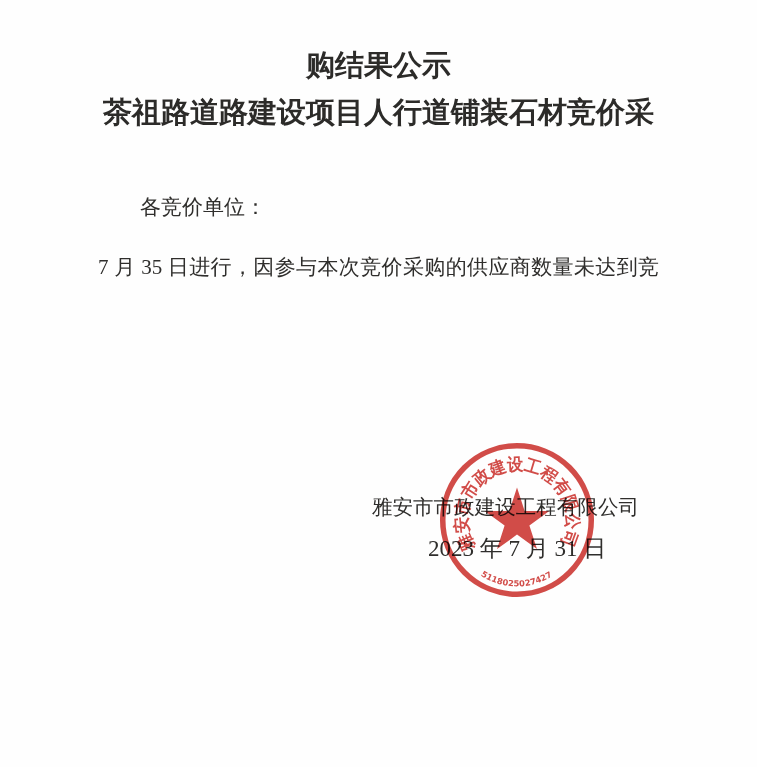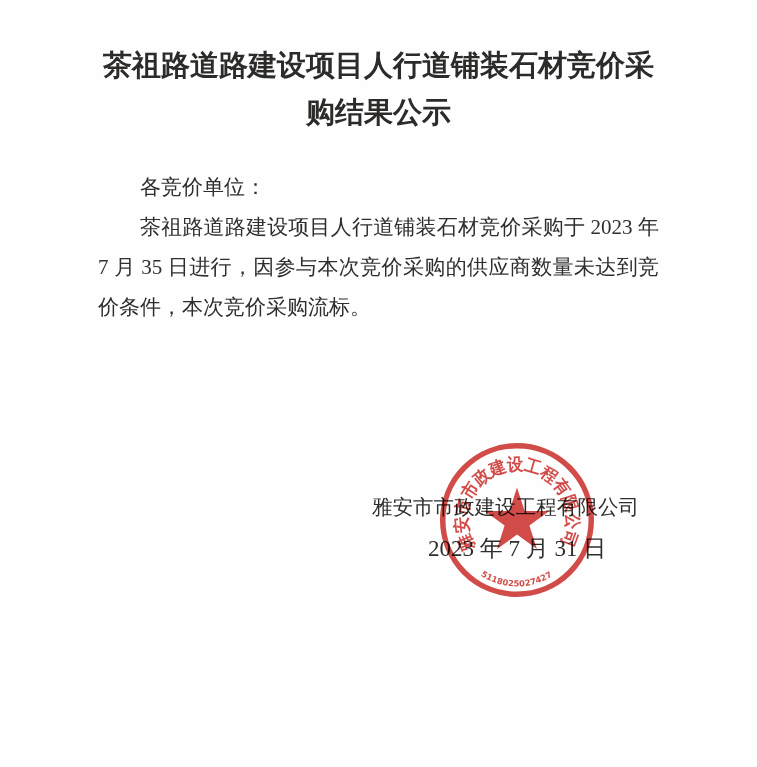--- a/index.html
+++ b/index.html
@@ -9,21 +9,21 @@
   }
   .title{
     position:absolute;top:42px;left:98px;width:561px;
     font-size:29px;line-height:47px;font-weight:bold;text-align:center;
     color:#2c2b29;letter-spacing:0;
   }
   .body-block{
     position:absolute;top:167px;left:98px;width:561px;
     font-size:21px;line-height:40px;color:#2f2e2c;
   }
-  .line{text-align:justify;}
+  .line{text-align:justify;margin-top:20px;}
   .line.fill{text-align-last:justify;}
   .line.indent{text-indent:2em;}
   .sig-company{
     position:absolute;top:494px;left:372px;width:267px;
     font-size:20.5px;line-height:26px;color:#2f2e2c;
     text-align:justify;text-align-last:justify;
   }
   .sig-date{
     position:absolute;top:536px;left:428px;
     font-size:23px;line-height:26px;color:#2f2e2c;white-space:nowrap;
@@ -41,29 +41,27 @@
     font-family:"DejaVu Sans","Liberation Sans",sans-serif;
     font-size:10.5px;font-weight:bold;
   }
 </style>
 </head>
 <body>
 
 <div class="page">
 
   <div class="title">
+    <div>购结果公示</div>
     <div>茶祖路道路建设项目人行道铺装石材竞价采</div>
-    <div>购结果公示</div>
   </div>
 
   <div class="body-block">
     <div class="line indent">各竞价单位：</div>
-    <div class="line indent fill">茶祖路道路建设项目人行道铺装石材竞价采购于 2023 年</div>
     <div class="line fill">7 月 35 日进行，因参与本次竞价采购的供应商数量未达到竞</div>
-    <div class="line">价条件，本次竞价采购流标。</div>
   </div>
 
   <div class="sig-company">雅安市市政建设工程有限公司</div>
   <div class="sig-date">2023 年 7 月 31 日</div>
 
   <div class="seal">
     <svg viewBox="0 0 200 200" xmlns="http://www.w3.org/2000/svg">
       <defs>
         <path id="sealArc" d="M 47.2 134.3 A 63 63 0 1 1 152.8 134.3" fill="none"></path>
         <path id="serialArc" d="M 50.6 168 A 84 84 0 0 0 149.4 168" fill="none"></path>

